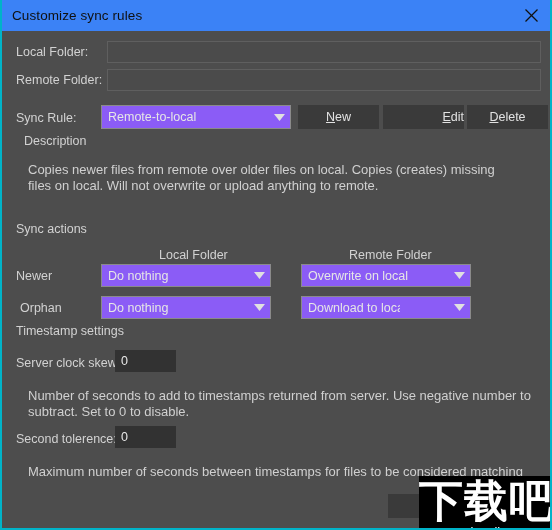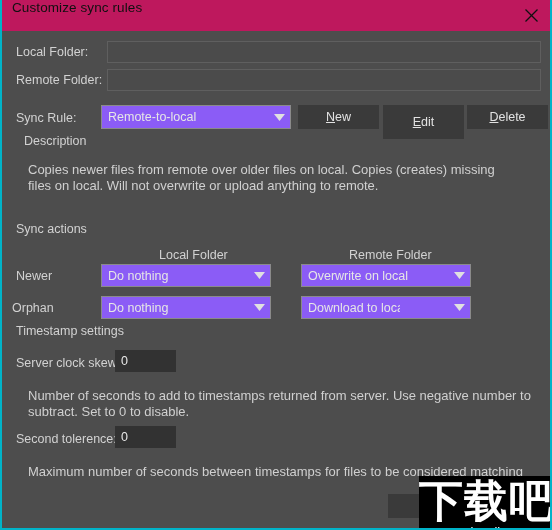--- a/index.html
+++ b/index.html
@@ -27,23 +27,23 @@
     overflow: hidden;
   }
 
   
   .titlebar {
     position: absolute;
     left: -2px;
     top: 0;
     width: 552px;
     height: 31px;
-    background: #be185d;
-    display: flex;
-    align-items: flex-start;
+    background: #3b82f6;
+    display: flex;
+    align-items: center;
     justify-content: space-between;
   }
   .titlebar-text {
     font-size: 13.5px;
     color: #101010;
     padding-left: 12px;
     letter-spacing: 0.1px;
     white-space: nowrap;
   }
   .close-btn {
@@ -196,21 +196,21 @@
     <div class="combo-arrow">
       <svg width="11" height="7" viewBox="0 0 11 7">
           <polygon points="0,0 11,0 5.5,7" fill="#e0e0e0"></polygon>
         </svg>
     </div>
   </div>
 
   <div class="btn" style="left:296px; top:105px; width:81px; height:24px;">
     <span><u>N</u>ew</span>
   </div>
-  <div class="btn" style="left:381px; top:105px; width:81px; height:34px;">
+  <div class="btn" style="left:381px; top:105px; width:81px; height:24px;justify-content:flex-end;">
     <span><u>E</u>dit</span>
   </div>
   <div class="btn" style="left:465px; top:105px; width:81px; height:24px;">
     <span><u>D</u>elete</span>
   </div>
 
   <div class="lbl" style="left:22px; top:134px;">Description</div>
   <div class="desc" style="left:26px; top:162px; width:478px;">Copies newer files from remote over older files on local. Copies (creates) missing files on local. Will not overwrite or upload anything to remote.</div>
 
   <div class="lbl" style="left:14px; top:222px;">Sync actions</div>
@@ -229,21 +229,21 @@
   </div>
   <div class="combo" style="left:299px; top:264px; width:170px; height:23px;">
     <div class="combo-text">Overwrite on local</div>
     <div class="combo-arrow">
       <svg width="11" height="7" viewBox="0 0 11 7">
           <polygon points="0,0 11,0 5.5,7" fill="#e0e0e0"></polygon>
         </svg>
     </div>
   </div>
 
-  <div class="lbl" style="left:10px; top:301px;">Orphan</div>
+  <div class="lbl" style="left:18px; top:301px;">Orphan</div>
   <div class="combo" style="left:99px; top:296px; width:170px; height:23px;">
     <div class="combo-text">Do nothing</div>
     <div class="combo-arrow">
       <svg width="11" height="7" viewBox="0 0 11 7">
           <polygon points="0,0 11,0 5.5,7" fill="#e0e0e0"></polygon>
         </svg>
     </div>
   </div>
   <div class="combo" style="left:299px; top:296px; width:170px; height:23px;gap:48px;">
     <div class="combo-text">Download to local</div>

